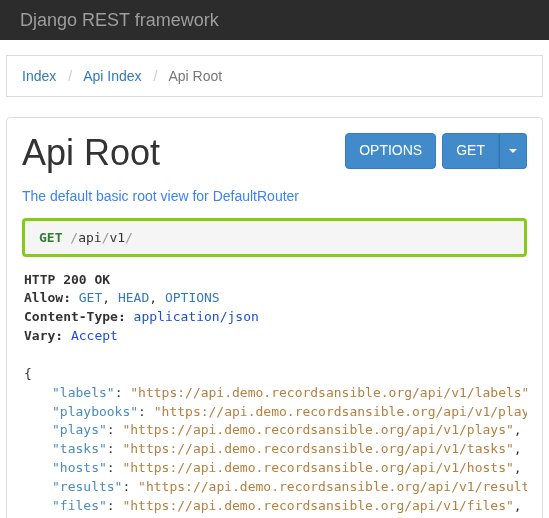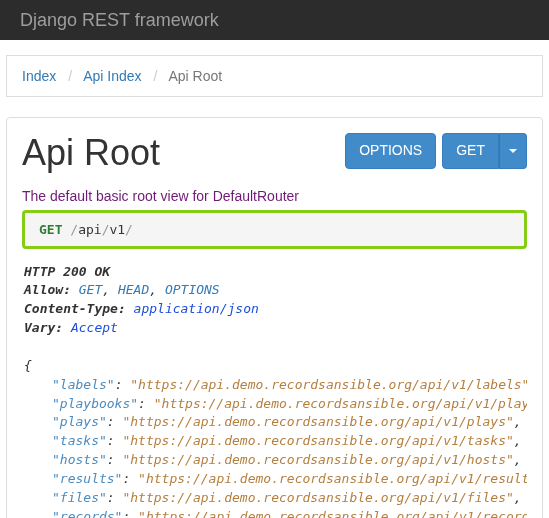--- a/index.html
+++ b/index.html
@@ -15,35 +15,35 @@
     .main-panel { border: 1px solid #ddd; border-radius: 4px; padding: 15px; background: #fff; }
     .header-row { display: flex; justify-content: space-between; align-items: flex-start; margin-bottom: 15px; }
     .page-title { font-size: 36px; font-weight: 500; color: #333; line-height: 1.1; }
     .btn-row { display: flex; gap: 6px; }
     .btn { border: 1px solid transparent; border-radius: 4px; padding: 7px 13px; font-size: 14px; cursor: pointer; color: #fff; line-height: 1.4; }
     .btn-primary { background: #428bca; border-color: #357ebd; }
     .btn-group { display: flex; }
     .btn-group .btn:first-child { border-top-right-radius: 0; border-bottom-right-radius: 0; }
     .btn-group .btn:last-child { border-top-left-radius: 0; border-bottom-left-radius: 0; border-left: 1px solid rgba(0,0,0,0.15); padding: 7px 9px; display:flex; align-items:center; }
     .caret { display: inline-block; width: 0; height: 0; border-top: 4px solid #fff; border-right: 4px solid transparent; border-left: 4px solid transparent; }
-    .description { color: #701a75; margin-bottom: 6px; font-size: 14px; }
+    .description { color: #3b82f6; margin-bottom: 14px; font-size: 14px; }
     .req-line { background: #f5f5f5; border: 3px solid #84cc16; border-radius: 4px; padding: 9px 14px; margin-bottom: 14px; font-family: Menlo, Monaco, Consolas, monospace; font-size: 13px; }
     .resp-block { font-family: Menlo, Monaco, Consolas, monospace; font-size: 13px; line-height: 1.45; white-space: pre; overflow-x: auto; padding: 0 2px 4px; }
     .tok-meth { color: #2e7d32; font-weight: bold;}
     .tok-path-sep { color: #999; }
     .tok-path-seg { color: #333; }
     .http-status { font-weight: bold; }
     .hdr-key { font-weight: bold; }
     .hdr-val-method { color: #337ab7; }
     .hdr-val { color: #1d4ed8; }
     .json-key { color: #4b8bbe; }
     .json-str { color: #b57f3e; }
     .punct { color: #333; }
     .brace { color: #333; }
-    .line { display: block; font-style: italic; }
+    .line { display: block; }
     .line.ind { padding-left: 28px; }
   </style>
 </head>
 <body>
 
 <div class="navbar">
   <span class="navbar-title">Django REST framework</span>
 </div>
 
 <div class="content">

